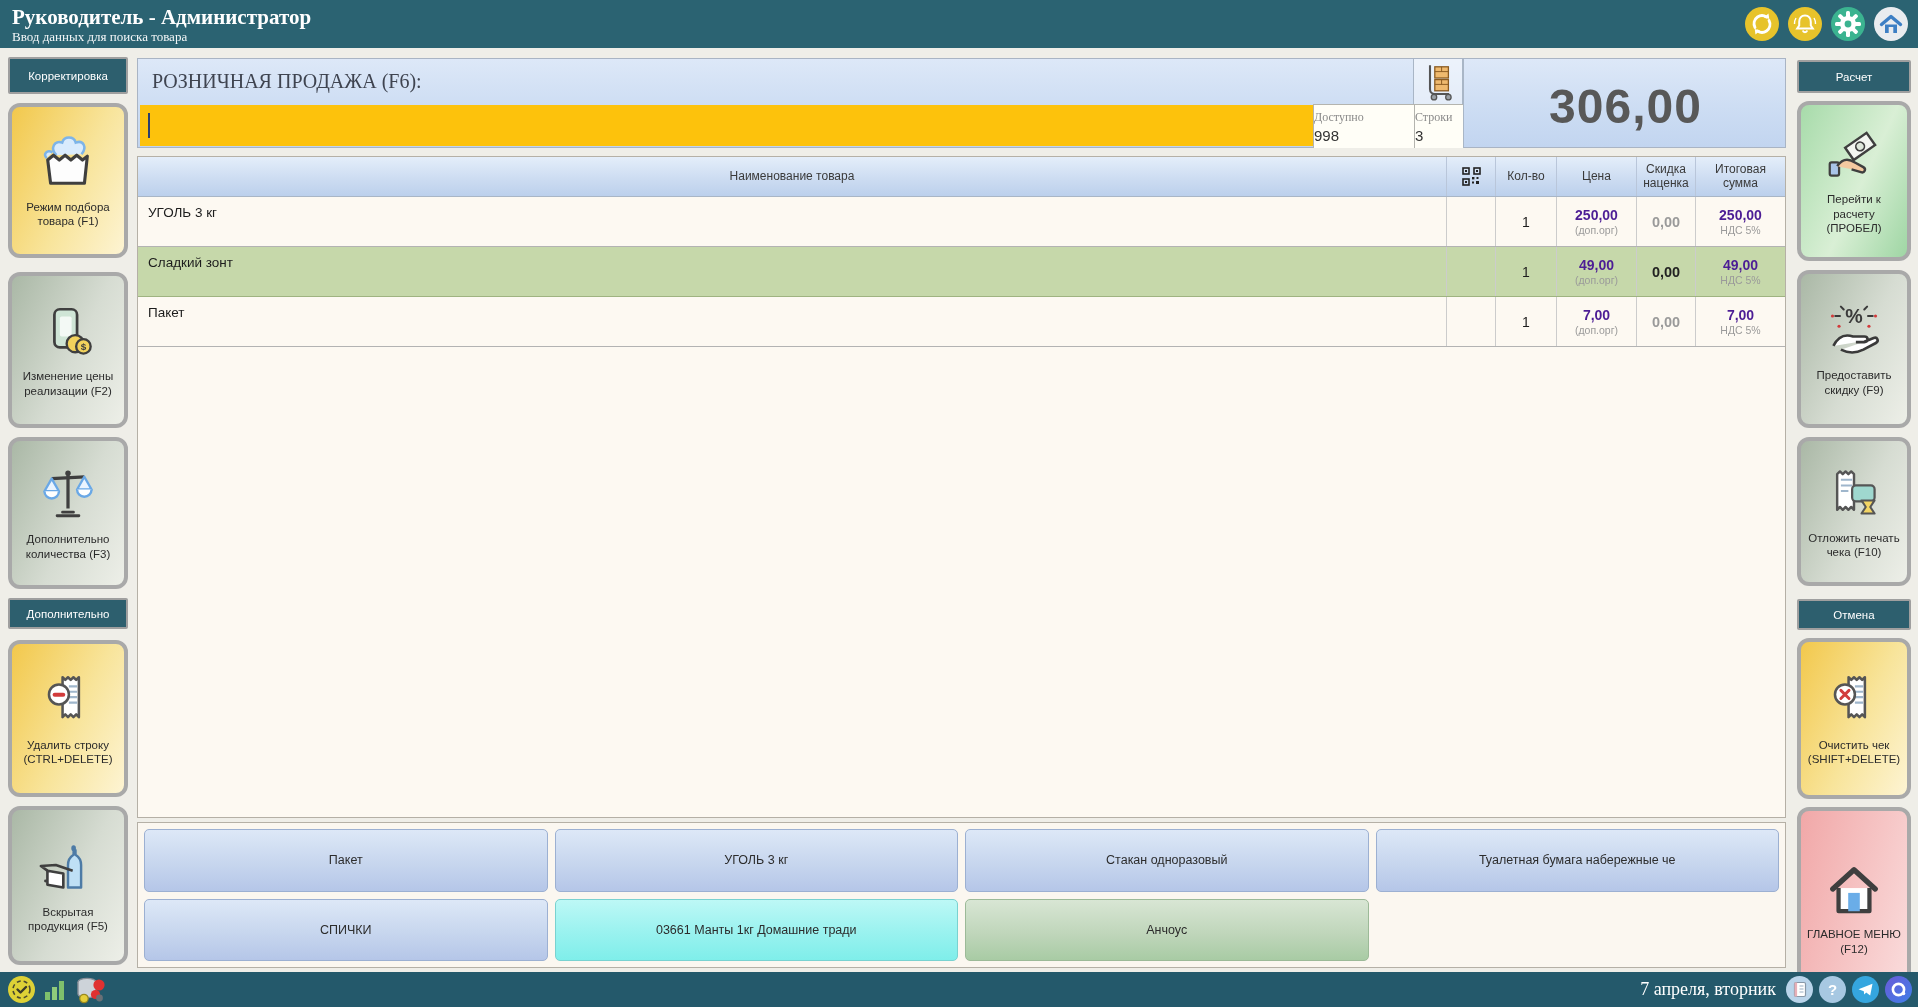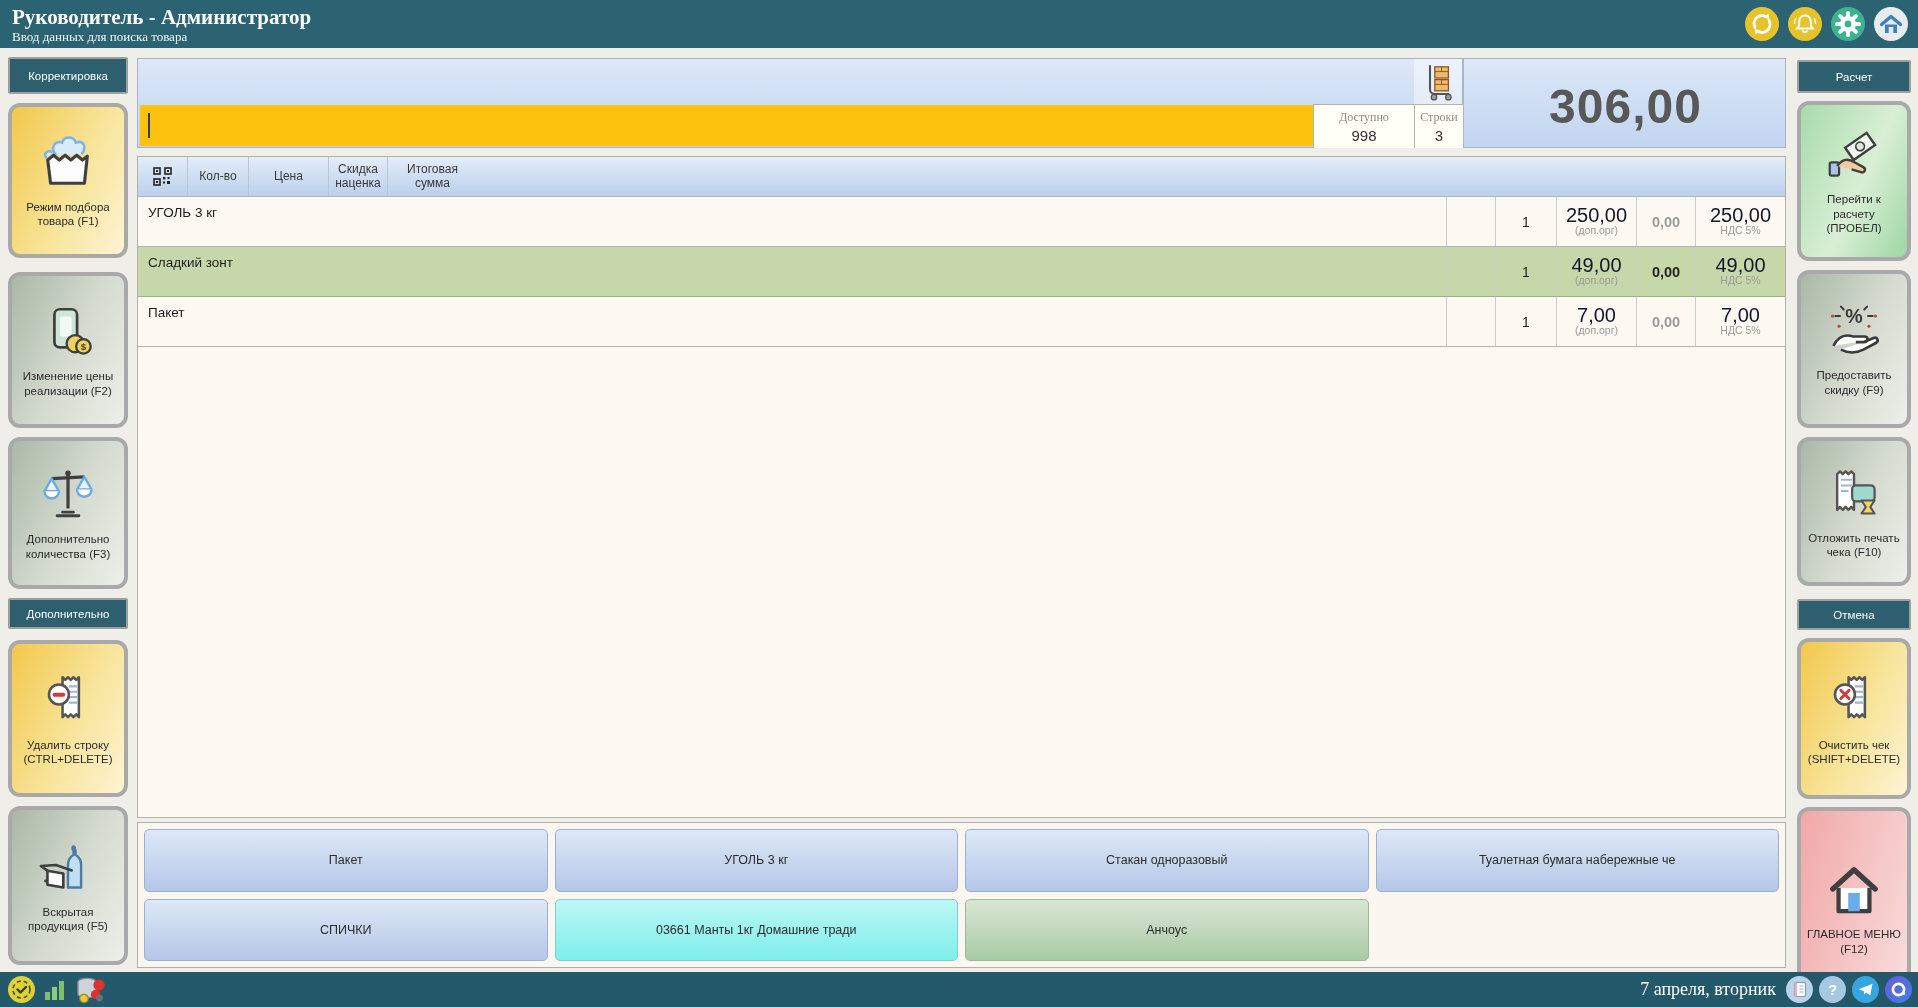--- a/index.html
+++ b/index.html
@@ -26,21 +26,21 @@
   .grad-green  { background:linear-gradient(115deg,#a7dbaa 0%,#d9efd5 55%,#9fd6a4 100%); }
   .grad-pink   { background:linear-gradient(105deg,#f1a8a8 0%,#f6c5c5 55%,#fadedе 100%); }
   .grad-pink   { background:linear-gradient(105deg,#f1a8a8 0%,#f6c5c5 55%,#fadede 100%); }
 
   
   .sale-panel { position:absolute; left:137px; top:58px; width:1649px; height:90px; border:1px solid #a9b4c4; background:linear-gradient(180deg,#dde8f8 0%,#cdddf3 55%,#c2d5f0 100%); }
   .sale-title { position:absolute; left:0; top:0; width:1276px; height:45px; border-right:1px solid #a9b6c6; display:flex; align-items:center; padding-left:14px; font-family:"Liberation Serif", serif; font-size:20px; color:#3f4450; }
   .truck-box { position:absolute; left:1276px; top:0; width:49px; height:45px; border-right:1px solid #a9b6c6; background:rgba(255,255,255,.45); display:flex; align-items:center; justify-content:center; }
   .sale-input { position:absolute; left:2px; top:46px; width:1173px; height:41px; background:#fdc20c; cursor:text; }
   .sale-input .caret { position:absolute; left:8px; top:8px; width:2px; height:25px; background:#2a3f6e; }
-  .stat-box { position:absolute; top:45px; height:44px; background:#fffef7; border-left:1px solid #b4b4ae; border-top:1px solid #b4b4ae; display:flex; flex-direction:column; align-items:center; justify-content:center; }
+  .stat-box { position:absolute; top:45px; height:44px; background:#fffef7; border-left:1px solid #b4b4ae; border-top:1px solid #b4b4ae; display:flex; flex-direction:column; align-items:flex-start; justify-content:center; }
   .stat-box .slabel { font-family:"Liberation Serif", serif; font-size:12px; color:#8a8a8a; }
   .stat-box .svalue { font-size:15px; color:#333; margin-top:2px; }
   .avail-box { left:1175px; width:101px; }
   .lines-box { left:1276px; width:49px; }
   .total-box { position:absolute; left:1325px; top:0; width:324px; height:89px; border-left:1px solid #a9b6c6; display:flex; align-items:center; justify-content:center; }
   .total-box .tval { font-size:48px; font-weight:bold; color:#585858; letter-spacing:1px; padding-top:6px; }
 
   
   .table-panel { position:absolute; left:137px; top:156px; width:1649px; height:662px; border:1px solid #b5b0a6; background:#fdf9f2; overflow:hidden; }
   .thead { display:flex; height:40px; background:linear-gradient(180deg,#e4eefa 0%,#cbdbf1 60%,#bcd0ec 100%); border-bottom:1px solid #a9b6c6; font-size:12px; color:#3a3a3a; }
@@ -51,21 +51,21 @@
   .c-qty { width:61px; flex:0 0 61px; }
   .c-price { width:80px; flex:0 0 80px; }
   .c-disc { width:59px; flex:0 0 59px; }
   .c-total { width:90px; flex:0 0 90px; }
   .trow { display:flex; height:50px; background:#fdf9f2; border-bottom:1px solid #b3b3b3; cursor:pointer; }
   .trow.selected { background:#c6d8aa; border-bottom-color:#9fb381; }
   .trow .tc { border-left:1px solid #cccccc; display:flex; flex-direction:column; align-items:center; justify-content:center; }
   .trow .tc:first-child { border-left:none; align-items:flex-start; justify-content:flex-start; padding:8px 0 0 10px; }
   .cell-name { font-size:13.5px; color:#1d1d1d; }
   .cell-qty { font-size:14px; color:#1d1d1d; }
-  .main-num { font-size:20px; font-weight:400; color:#0f172a; line-height:17px; }
+  .main-num { font-size:14px; font-weight:700; color:#4c1d95; line-height:17px; }
   .sub-note { font-size:10.5px; color:#9a9a9a; line-height:12px; }
   .cell-disc { font-size:14.5px; font-weight:600; color:#9a9a9a; }
   .trow.selected .cell-disc { color:#222; }
 
   
   .quick-panel { position:absolute; left:137px; top:822px; width:1649px; height:146px; border:1px solid #b5b0a6; background:#fbf7f0; display:grid; grid-template-columns:repeat(4,1fr); grid-auto-rows:1fr; gap:7px; padding:6px; }
   .qbtn { border-radius:5px; display:flex; align-items:center; justify-content:center; text-align:center; font-size:12.5px; color:#2c2c2c; cursor:pointer; padding:4px 10px; }
   .qb-blue { background:linear-gradient(180deg,#dde8f7 0%,#c7d6ee 55%,#b5c6e8 100%); border:1px solid #9cb0d2; }
   .qb-cyan { background:linear-gradient(180deg,#bdf8f6 0%,#99f2ef 55%,#7feeea 100%); border:1px solid #79d2d0; }
   .qb-green { background:linear-gradient(180deg,#d8e6d4 0%,#c0d6bb 55%,#a8cba4 100%); border:1px solid #9cba98; }
@@ -195,20 +195,21 @@
           <path d="M10 36 l17 3 v15 l-17 -3 z" fill="#ffffff" stroke="#3f3f3f" stroke-width="2.8" stroke-linejoin="round"></path>
           <path d="M10 36 l-7 -5 16 -1 18 6" fill="none" stroke="#3f3f3f" stroke-width="2.8" stroke-linejoin="round"></path>
           <circle cx="8" cy="47" r="1.6" fill="#3f3f3f"></circle>
         </svg>
       </span>
       <span>Вскрытая продукция (F5)</span>
     </div>
   </aside>
 
   <section class="sale-panel">
+    <div class="sale-title">РОЗНИЧНАЯ ПРОДАЖА (F6):</div>
     <div class="truck-box">
       <svg width="32" height="38" viewBox="0 0 40 46">
         <rect x="16" y="4" width="17" height="14" fill="#efb96e" stroke="#8a5a20" stroke-width="1.6"></rect>
         <path d="M16 10 h17 M24.5 4 v6" stroke="#8a5a20" stroke-width="1.2"></path>
         <rect x="16" y="20" width="17" height="14" fill="#efb96e" stroke="#8a5a20" stroke-width="1.6"></rect>
         <path d="M16 26 h17 M24.5 20 v6" stroke="#8a5a20" stroke-width="1.2"></path>
         <path d="M10 2 v30 c0 4 3 6 6 6 h18" fill="none" stroke="#555" stroke-width="2.6"></path>
         <circle cx="15" cy="42" r="3.4" fill="#9aa0a6" stroke="#555" stroke-width="1.6"></circle>
         <circle cx="33" cy="42" r="3.4" fill="#9aa0a6" stroke="#555" stroke-width="1.6"></circle>
       </svg>
@@ -224,20 +225,21 @@
       <div class="slabel">Строки</div>
       <div class="svalue">3</div>
     </div>
     <div class="total-box">
       <div class="tval">306,00</div>
     </div>
   </section>
 
   <section class="table-panel">
     <div class="thead">
+      <div class="hc c-name">Наименование товара</div>
       <div class="hc c-qr">
         <svg width="19" height="19" viewBox="0 0 19 19">
           <g fill="none" stroke="#222" stroke-width="1.6">
             <rect x="1" y="1" width="6" height="6"></rect>
               <rect x="12" y="1" width="6" height="6"></rect>
               <rect x="1" y="12" width="6" height="6"></rect>
           </g>
           <g fill="#222">
             <rect x="3" y="3" width="2" height="2"></rect>
               <rect x="14" y="3" width="2" height="2"></rect>

